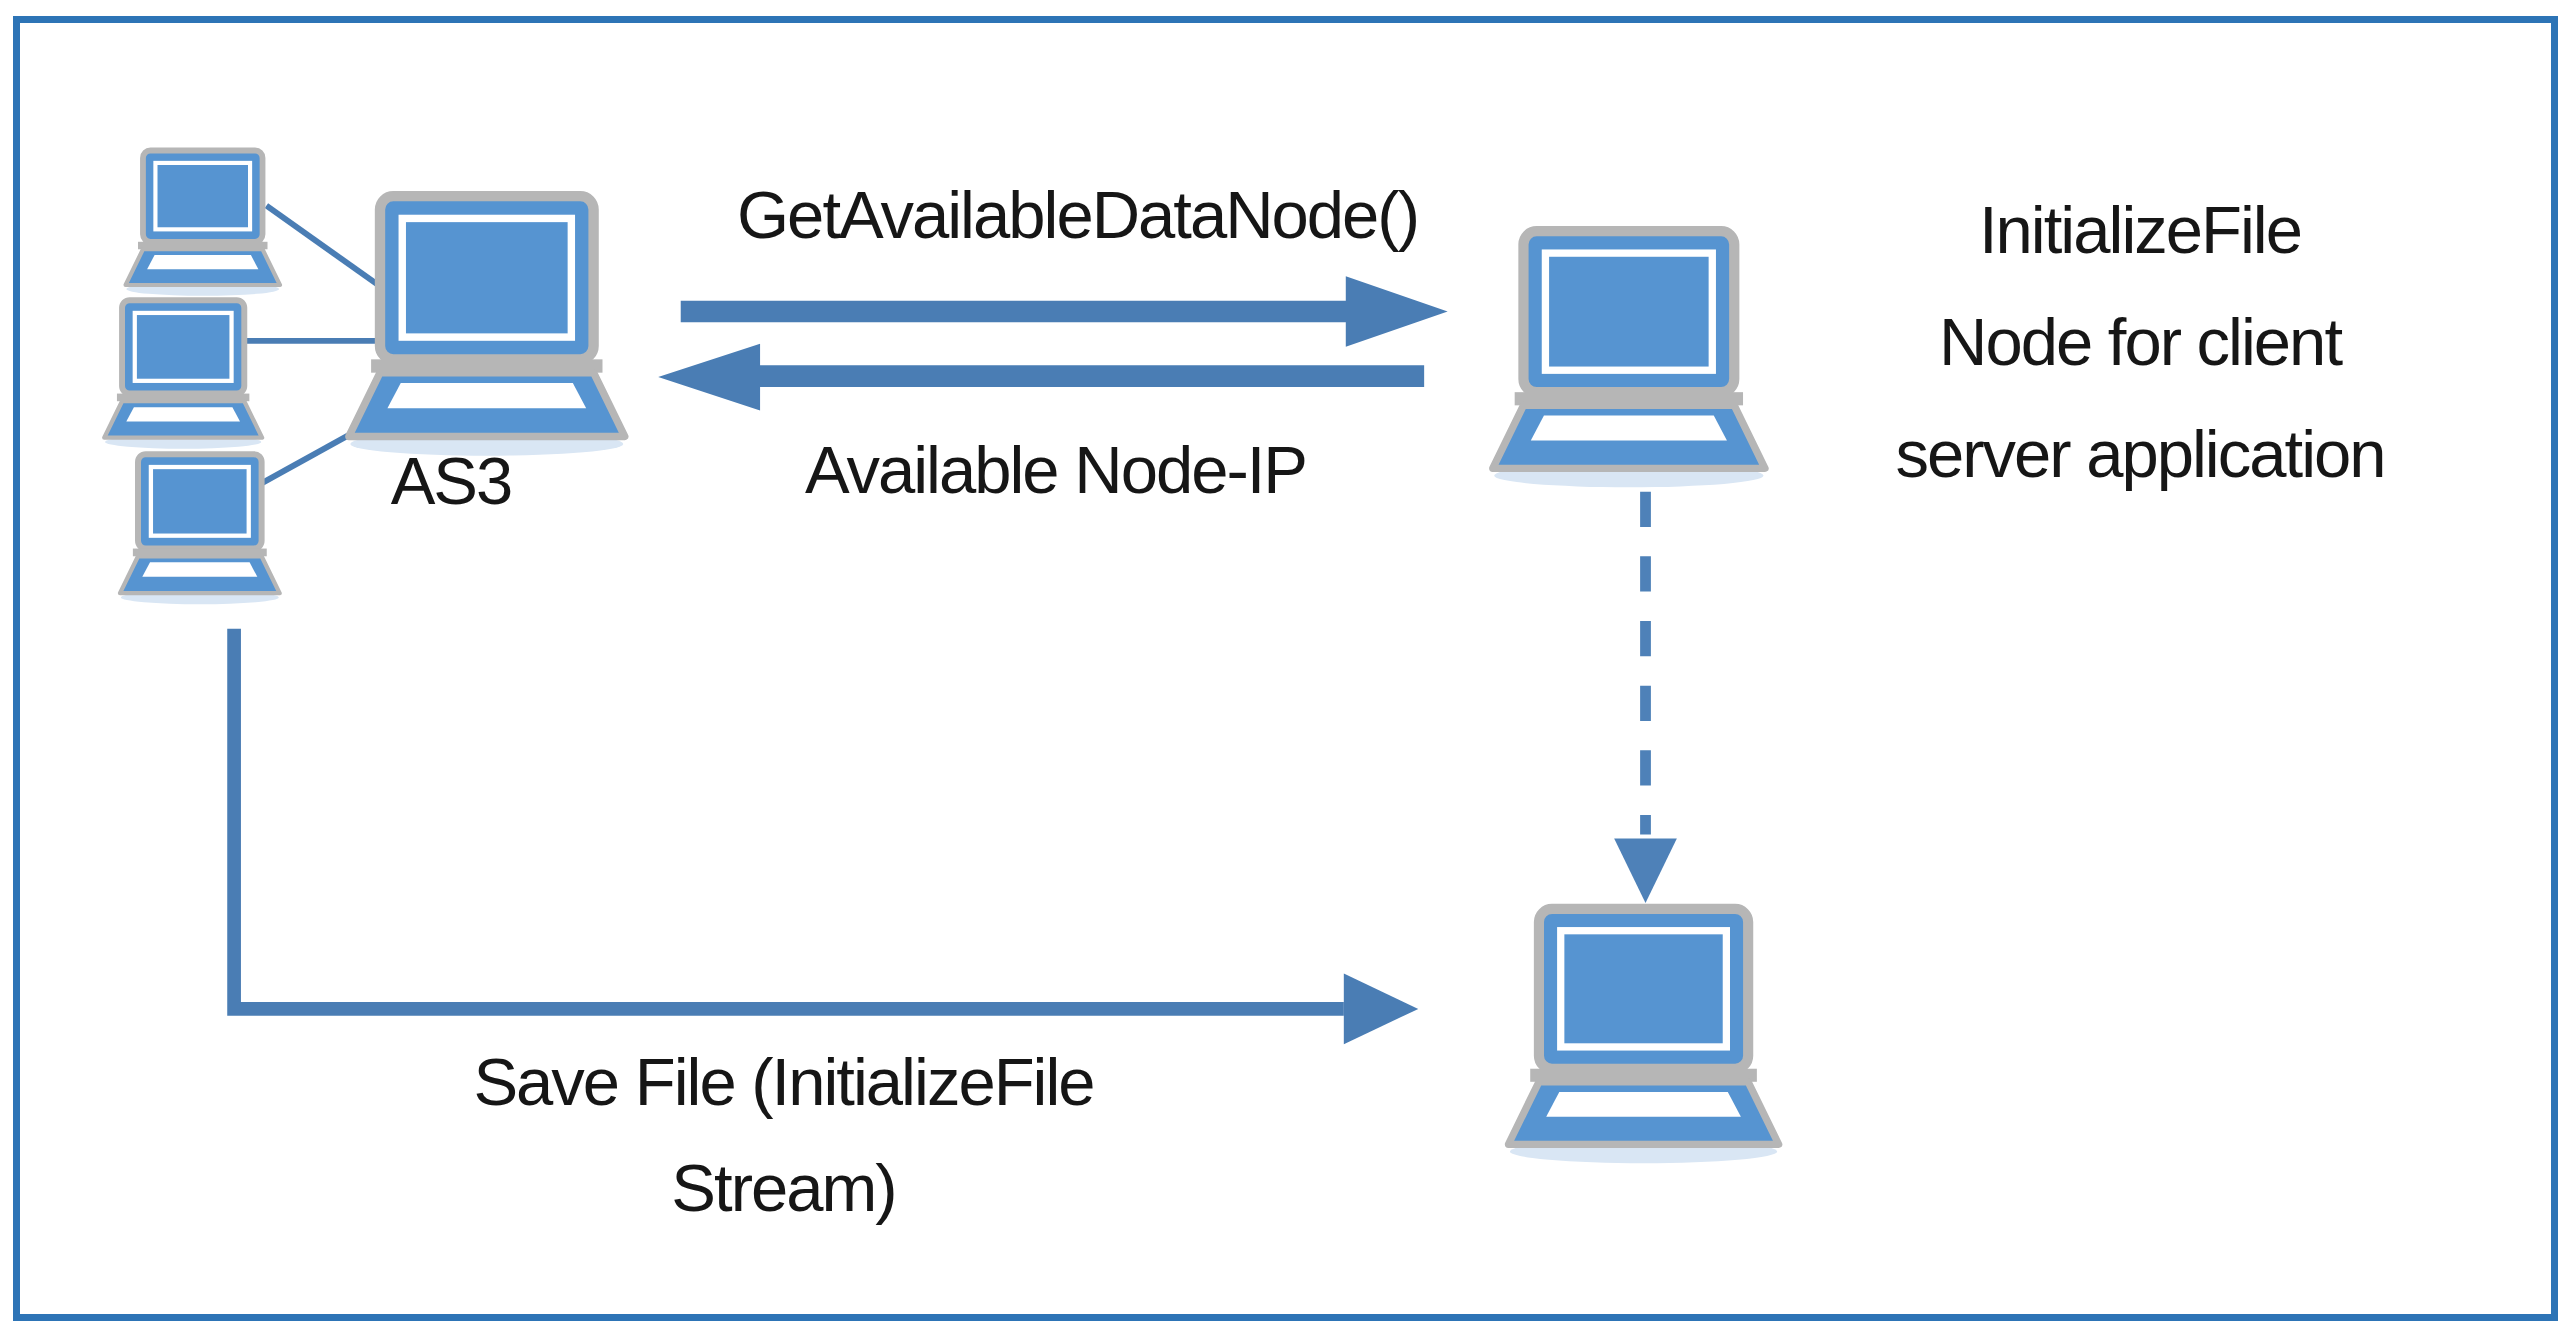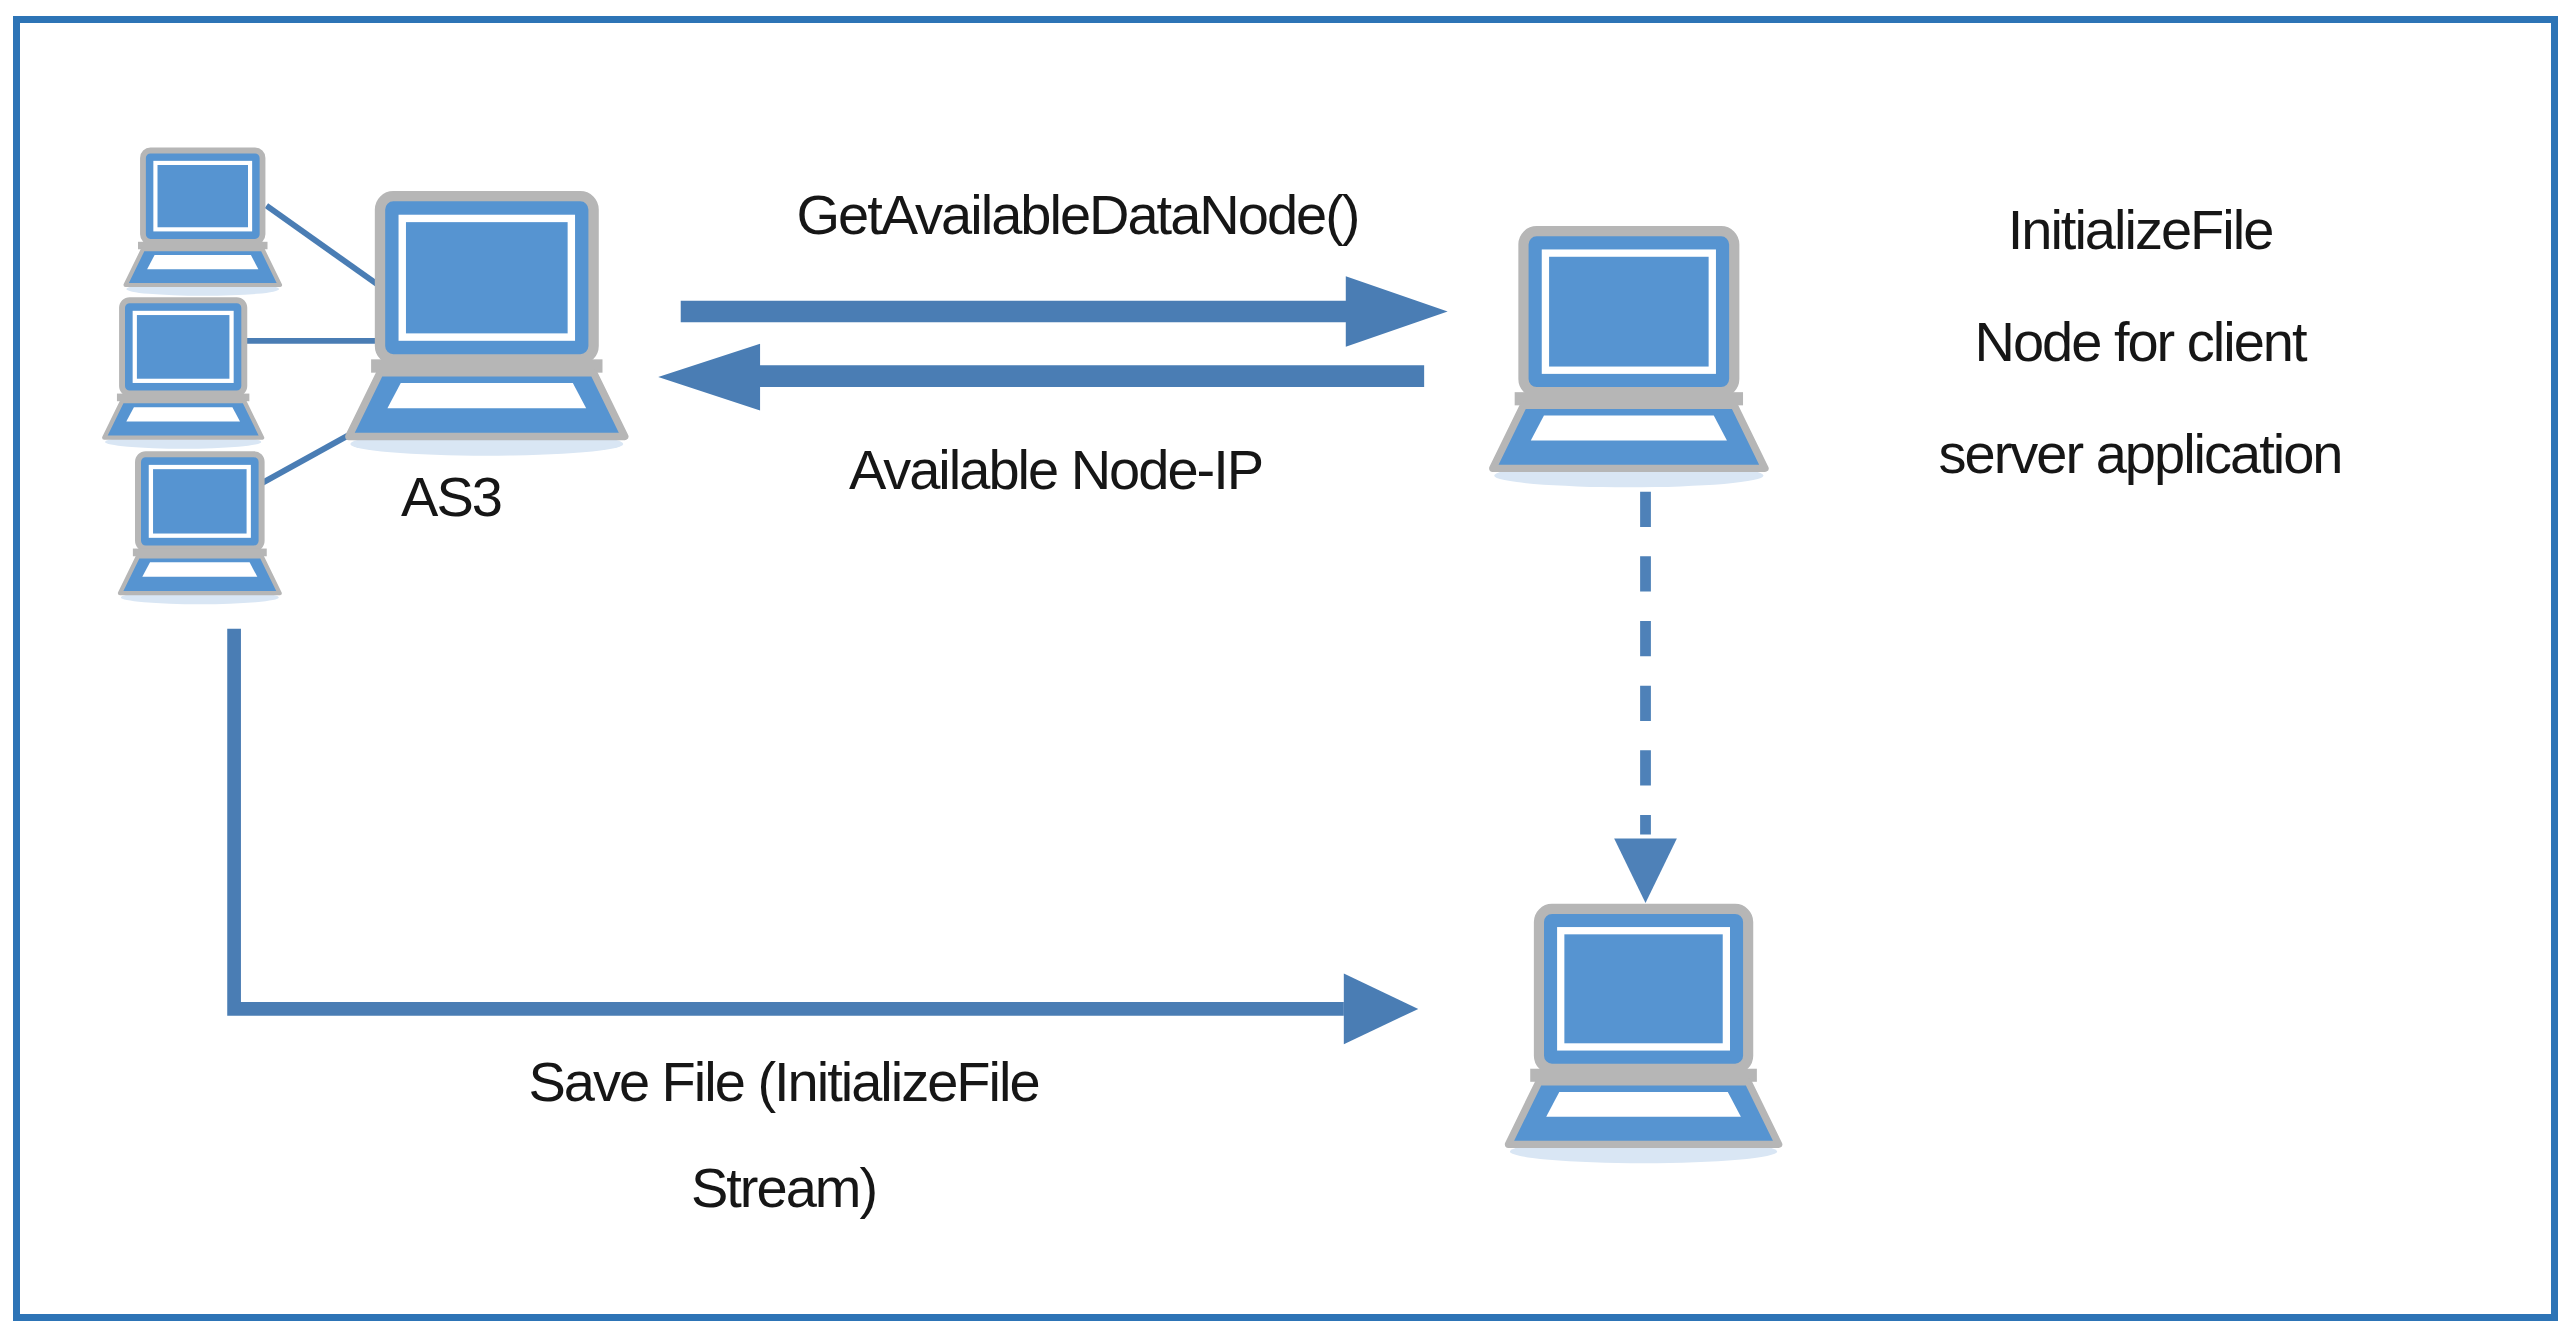--- a/index.html
+++ b/index.html
@@ -25,29 +25,29 @@
     border: 7.8px solid #2d74b6;
   }
   .gfx {
     position: absolute;
     left: 0;
     top: 0;
   }
   .lbl {
     position: absolute;
     color: #161616;
-    font-size: 56px;
+    font-size: 67px;
     letter-spacing: -2px;
     text-align: center;
     white-space: pre-line;
     line-height: 98px;
   }
   .lbl-get        { left: 539px;  top: 166px;  width: 1077px; }
   .lbl-avail      { left: 566px;  top: 421px;  width: 979px; }
-  .lbl-as3        { left: 255px;  top: 448px;  width: 392px;  }
+  .lbl-as3        { left: 255px;  top: 432px;  width: 392px;  }
   .lbl-corr       { left: 1797px; top: 174px;  width: 686px;  line-height: 112px; }
   .lbl-save       { left: 323px;  top: 1029px; width: 921px;  line-height: 106px; }
 </style>
 </head>
 <body>
 
 <div class="stage">
 
   <div class="frame"></div>
 

